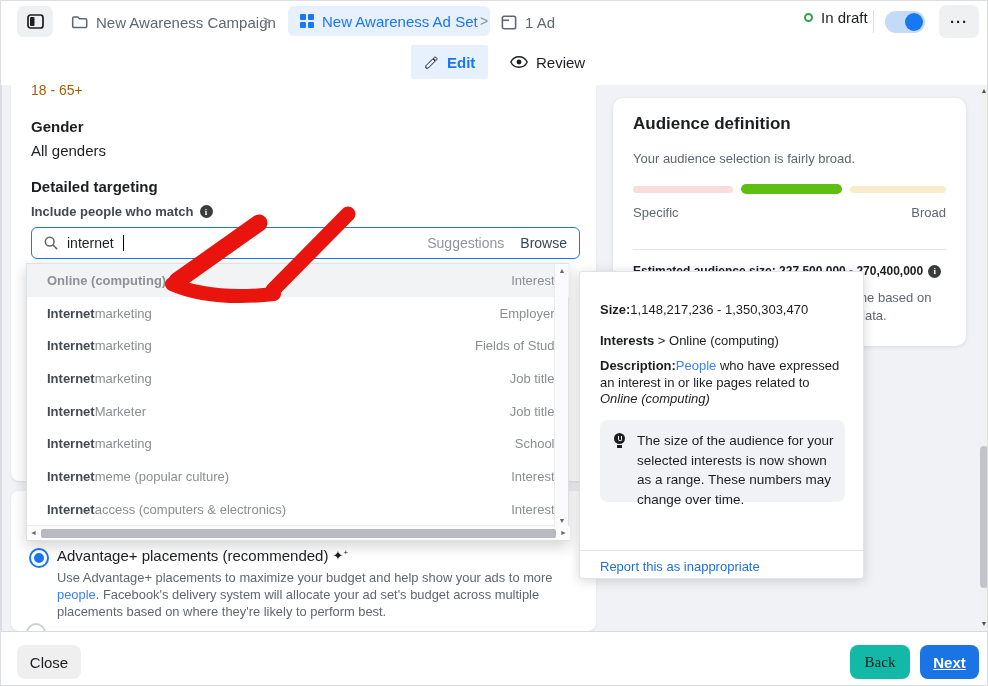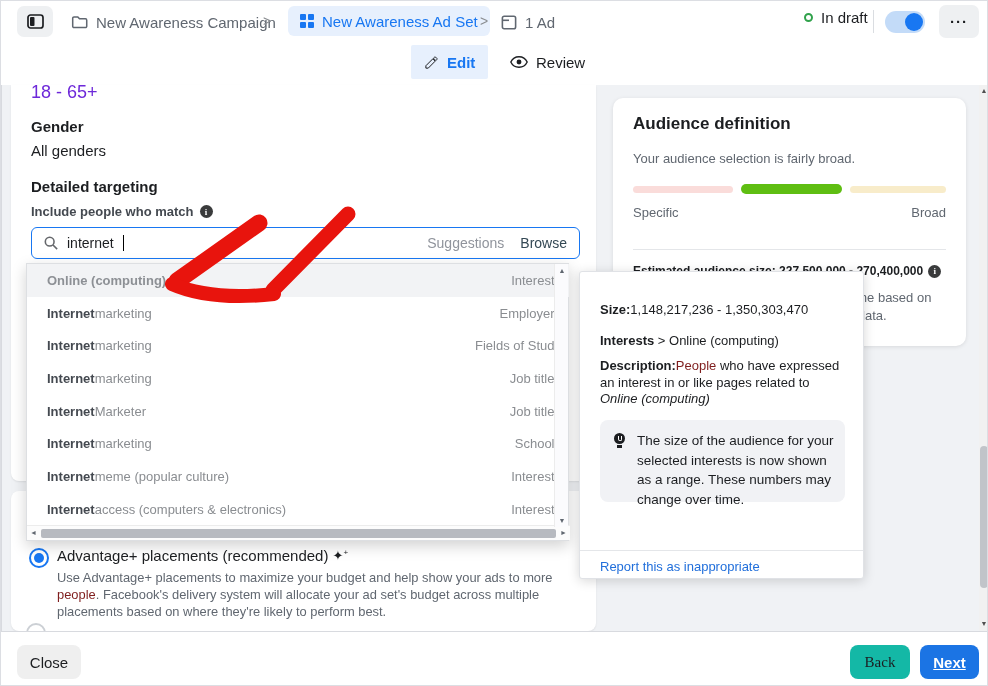--- a/index.html
+++ b/index.html
@@ -25,41 +25,41 @@
   
   .tab { position:absolute; top:44px; height:34px; display:flex; align-items:center; gap:8px; font-size:15px; border-radius:2px; padding:0 13px; cursor:pointer; }
   .tab-edit { left:410px; background:#e7f0fd; color:#1877f2; font-weight:600; }
   .tab-review { left:496px; color:#1c1e21; }
 
   
   .content { position:absolute; left:0; top:84px; width:988px; height:546px; background:#f0f2f5; border-left:1px solid #d8dadf; }
 
   
   .t-card { position:absolute; left:10px; top:84px; width:585px; height:396px; background:#fff; border-radius:0 0 8px 8px; box-shadow:0 1px 2px rgba(0,0,0,.08); overflow:hidden; }
-  .t-age { position:absolute; left:20px; top:-3px; font-size:18px; color:#6d28d9; }
+  .t-age { position:absolute; left:20px; top:-3px; font-size:14px; color:#a16207; }
   .t-label { position:absolute; left:20px; font-size:15px; font-weight:700; color:#1c1e21; }
   .t-val { position:absolute; left:20px; font-size:15px; color:#1c1e21; }
   .t-include { position:absolute; left:20px; top:119px; font-size:13px; font-weight:600; color:#444950; display:flex; align-items:center; gap:6px; }
   .info-i { display:inline-flex; width:13px; height:13px; border-radius:50%; background:#3a3b3c; color:#fff; font-size:9px; font-weight:700; align-items:center; justify-content:center; font-family:"Liberation Serif", serif; cursor:pointer; }
   .searchbox { position:absolute; left:20px; top:142px; width:549px; height:32px; background:#fff; border:1px solid #1877f2; border-radius:6px; display:flex; align-items:center; padding:0 12px; gap:9px; cursor:text; }
   .searchbox .q { font-size:14px; color:#1c1e21; }
   .caret { width:1px; height:16px; background:#000; }
   .search-right { margin-left:auto; display:flex; gap:16px; font-size:14px; }
   .sugg { color:#90949c; cursor:pointer; } .browse { color:#344854; cursor:pointer; }
 
   
   .p-card { position:absolute; left:10px; top:490px; width:585px; height:140px; background:#fff; border-radius:8px; box-shadow:0 1px 2px rgba(0,0,0,.08); }
   .radio-on { position:absolute; left:18px; top:57px; width:20px; height:20px; border:2px solid #1877f2; border-radius:50%; display:flex; align-items:center; justify-content:center; cursor:pointer; }
   .radio-on::after { content:""; width:10px; height:10px; border-radius:50%; background:#1877f2; }
   .radio-off { position:absolute; left:15px; top:132px; width:20px; height:20px; border:2px solid #ccd0d5; border-radius:50%; cursor:pointer; }
   .p-title { position:absolute; left:46px; top:56px; font-size:15px; color:#1c1e21; }
   .sparkle { font-size:13px; color:#1c1e21; position:relative; top:-1px; }
   .sparkle sup { font-size:8px; }
   .p-desc { position:absolute; left:46px; top:78px; width:534px; font-size:12.9px; line-height:17px; color:#606770; }
-  .link { color:#7f1d1d; cursor:pointer; }
+  .link { color:#3b82f6; cursor:pointer; }
 
   
   .a-card { position:absolute; left:612px; top:97px; width:353px; height:248px; background:#fff; border-radius:10px; box-shadow:0 1px 4px rgba(0,0,0,.10); }
   .a-title { position:absolute; left:20px; top:16px; font-size:17px; font-weight:700; color:#1c1e21; }
   .a-sub { position:absolute; left:20px; top:53px; font-size:13px; color:#606770; }
   .gauge { position:absolute; left:20px; top:86px; width:313px; height:10px; }
   .seg { position:absolute; border-radius:5px; }
   .seg-pink { left:0; top:2px; width:100px; height:7px; background:#fadcda; }
   .seg-green { left:108px; top:0; width:101px; height:10px; background:#5fbe12; }
   .seg-cream { left:217px; top:2px; width:96px; height:7px; background:#f8ecca; }

